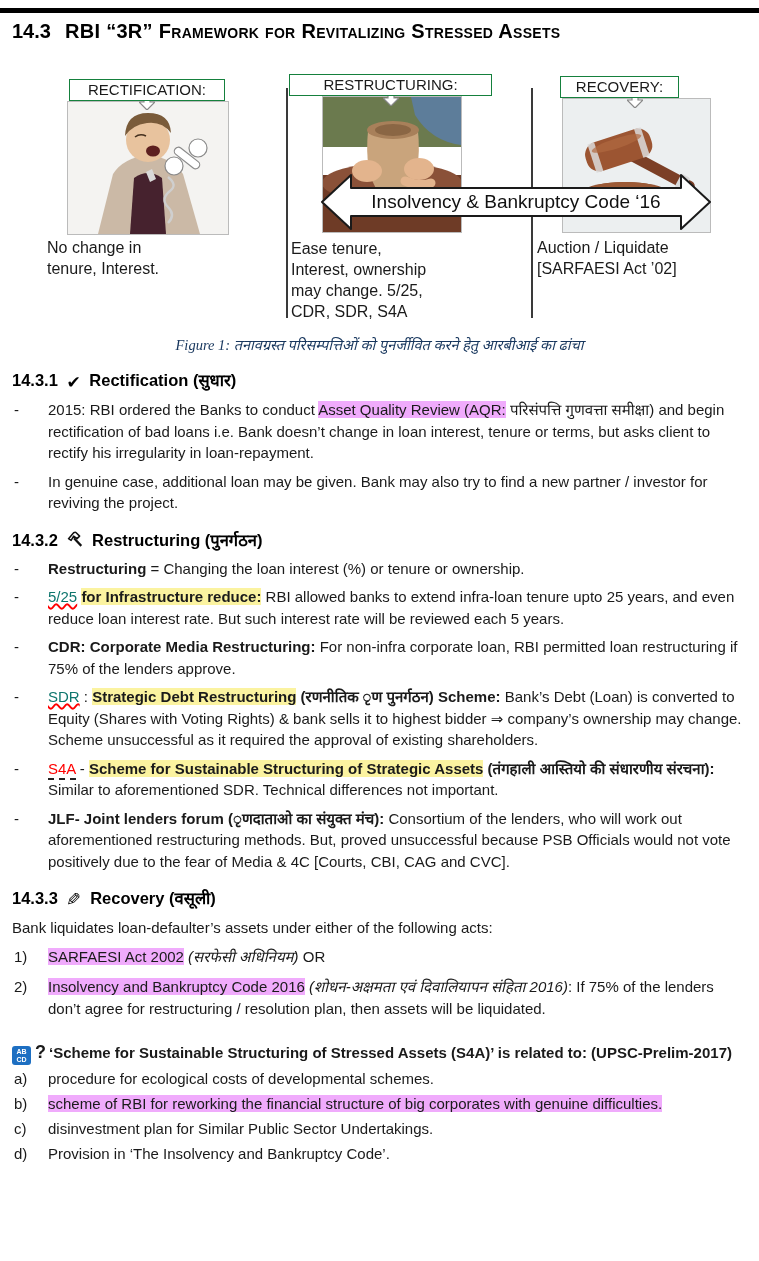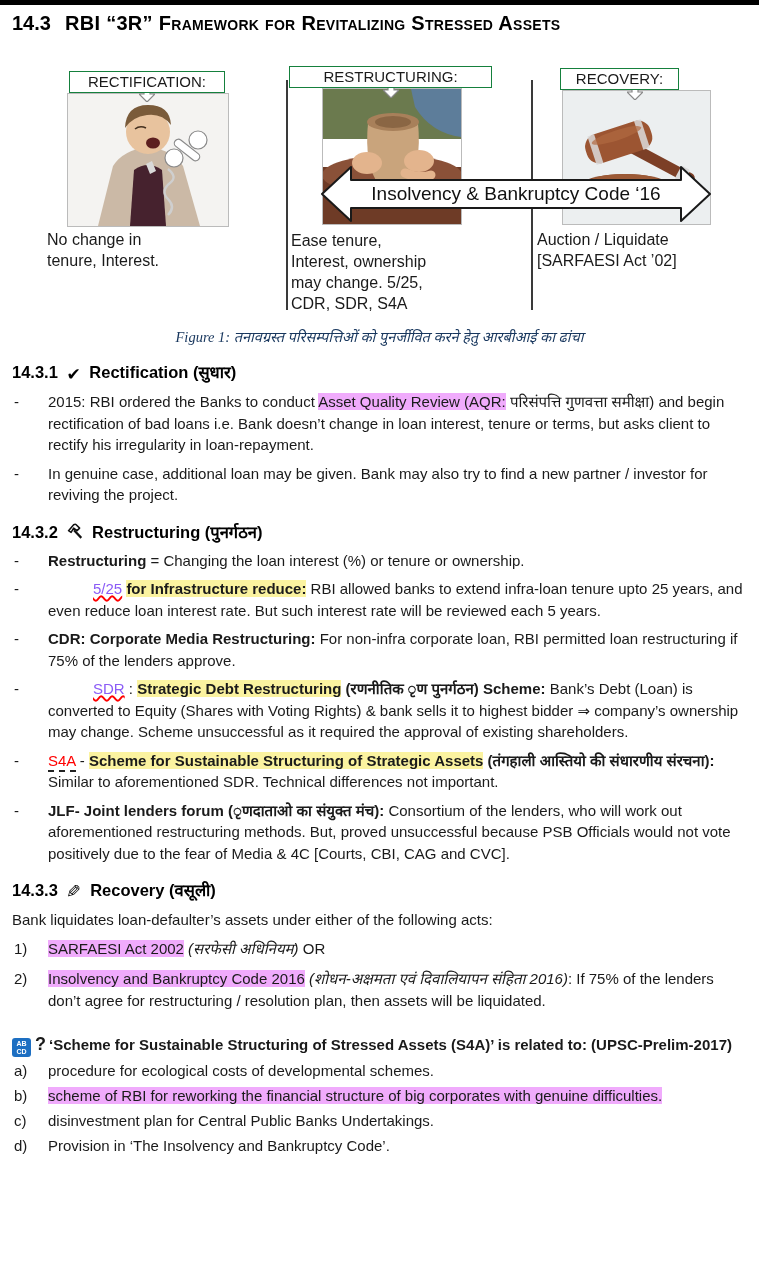--- a/index.html
+++ b/index.html
@@ -1,19 +1,19 @@
 <!DOCTYPE html>
 <html><head>
 <meta charset="utf-8">
 <style>
   html,body{margin:0;padding:0;background:#fff;}
   .page{
     width:759px;
     box-sizing:border-box;
-    padding:0 12px 16px 12px;
+    padding:8px 12px 16px 12px;
     font-family:"Liberation Sans","DejaVu Sans",sans-serif;
     color:#1a1a1a;
     position:relative;
   }
   .topbar{height:5px;background:#000;margin:0 -12px;}
   .title{
     margin:7px 0 3px 0;
     font-size:20px;
     font-weight:bold;
     color:#000;
@@ -85,26 +85,25 @@
     margin:0 0 9px 0;
   }
   .intro{font-size:15px;line-height:21.5px;margin:2px 0 7px 0;}
 
   
   .seg-b{font-weight:bold;}
   .seg-i{font-style:italic;}
   .seg-hl{background:#fbf3a0;font-weight:bold;}
   .seg-hlp{background:#f0abfc;}
   .seg-rw{
-    color:#8b5cf6;
+    color:#0f766e;
     text-decoration:underline;
     text-decoration-color:#f00;
     text-decoration-style:wavy;
     text-decoration-thickness:2px;
-    margin-left:45px;
   }
   .seg-rd{
     color:#f00;
     border-bottom:2.5px dashed #222;
     padding-bottom:1px;
   }
 
   
   .mcq{margin-top:22px;}
   .mcq-q{font-size:15px;line-height:23px;font-weight:bold;}
@@ -317,20 +316,20 @@
     <div class="opt">
       <span class="marker">a)</span>
       <span><span class="seg-plain">procedure for ecological costs of developmental schemes.</span></span>
     </div>
     <div class="opt">
       <span class="marker">b)</span>
       <span><span class="seg-hlp">scheme of RBI for reworking the financial structure of big corporates with genuine difficulties.</span></span>
     </div>
     <div class="opt">
       <span class="marker">c)</span>
-      <span><span class="seg-plain">disinvestment plan for Central Public Banks Undertakings.</span></span>
+      <span><span class="seg-plain">disinvestment plan for Similar Public Sector Undertakings.</span></span>
     </div>
     <div class="opt">
       <span class="marker">d)</span>
       <span><span class="seg-plain">Provision in ‘The Insolvency and Bankruptcy Code’.</span></span>
     </div>
   </div>
 </div>
 
 </body></html>

